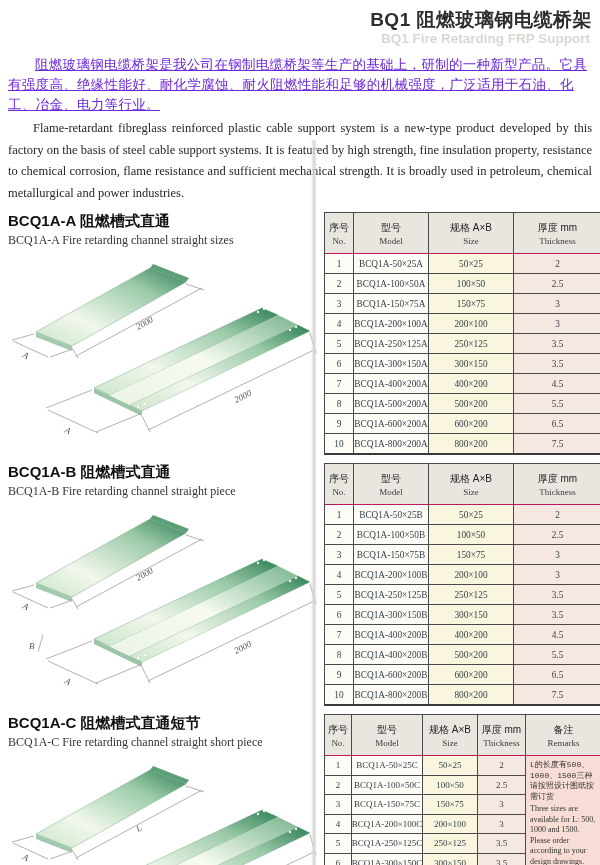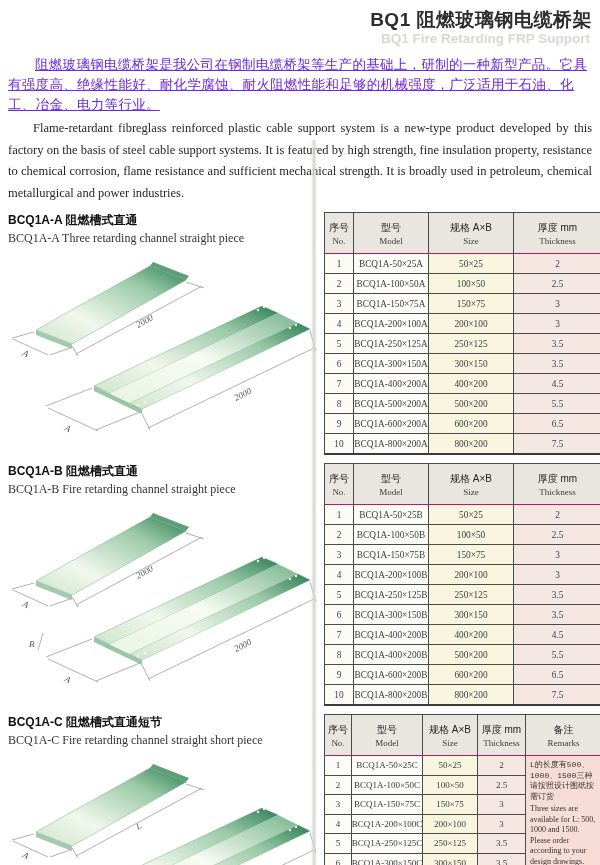--- a/index.html
+++ b/index.html
@@ -11,21 +11,21 @@
   .subtitle{font-size:13.5px;font-weight:bold;color:#d9d7d1;margin-top:-2px;padding-right:2px;padding-left:28px;}
   
   .intro{margin:9px 8px 0 8px;}
   .intro-zh{font-size:13.5px;line-height:20px;color:#6d28d9;text-indent:2em;letter-spacing:0.3px;text-decoration:underline;}
   .intro-en{font-family:"Liberation Serif",serif;font-size:12.5px;line-height:21.5px;color:#262626;
             text-align:justify;text-indent:2em;margin-top:3px;}
   
   .section{display:flex;margin:8px 4px 0 8px;}
   .sec-left{width:316px;flex:none;}
   .sec-right{flex:1;}
-  .h-zh{font-size:12px;font-weight:bold;color:#101010;}
+  .h-zh{font-size:15px;font-weight:bold;color:#101010;}
   .h-en{font-family:"Liberation Serif",serif;font-size:12px;color:#333;margin-top:2px;}
   svg.drawing{display:block;margin-top:10px;}
   .dimtxt{font-family:"Liberation Serif",serif;font-style:italic;font-size:9px;fill:#555;}
   
   .fold{position:absolute;left:311px;top:140px;bottom:0;width:6px;
         background:linear-gradient(90deg,rgba(200,200,198,0),#d3d3cf,rgba(200,200,198,0));}
   
   .tbl{display:grid;border:1px solid #4a4a4a;border-bottom:2px solid #3a3a3a;
        font-family:"Liberation Serif",serif;color:#35424a;background:#fcfbf5;}
   .tbl4{grid-template-columns:29px 75px 85px 1fr;width:276px;}
@@ -62,21 +62,21 @@
   <div class="intro">
     <div class="intro-zh">阻燃玻璃钢电缆桥架是我公司在钢制电缆桥架等生产的基础上，研制的一种新型产品。它具有强度高、绝缘性能好、耐化学腐蚀、耐火阻燃性能和足够的机械强度，广泛适用于石油、化工、冶金、电力等行业。</div>
     <div class="intro-en">Flame-retardant fibreglass reinforced plastic cable support system is a new-type product developed by this factory on the basis of steel cable support systems. It is featured by high strength, fine insulation property, resistance to chemical corrosion, flame resistance and sufficient mechanical strength. It is broadly used in petroleum, chemical metallurgical and power industries.</div>
   </div>
 
   <div class="fold"></div>
 
   <div class="section">
     <div class="sec-left">
       <div class="h-zh">BCQ1A-A 阻燃槽式直通</div>
-      <div class="h-en">BCQ1A-A Three retarding channel straight piece</div>
+      <div class="h-en">BCQ1A-A Fire retarding channel straight sizes</div>
       <svg class="drawing" width="315" height="185" viewBox="0 0 315 185">
         <defs>
           <linearGradient id="lg-a" x1="0" y1="1" x2="1" y2="0">
             <stop offset="0" stop-color="#cde5cb"></stop>
               <stop offset="0.32" stop-color="#f1f7ec"></stop>
             <stop offset="0.72" stop-color="#9bcaa8"></stop>
               <stop offset="1" stop-color="#2f8055"></stop>
           </linearGradient>
           <linearGradient id="lg-a2" x1="0" y1="1" x2="1" y2="0">
             <stop offset="0" stop-color="#e9f3e4"></stop>

